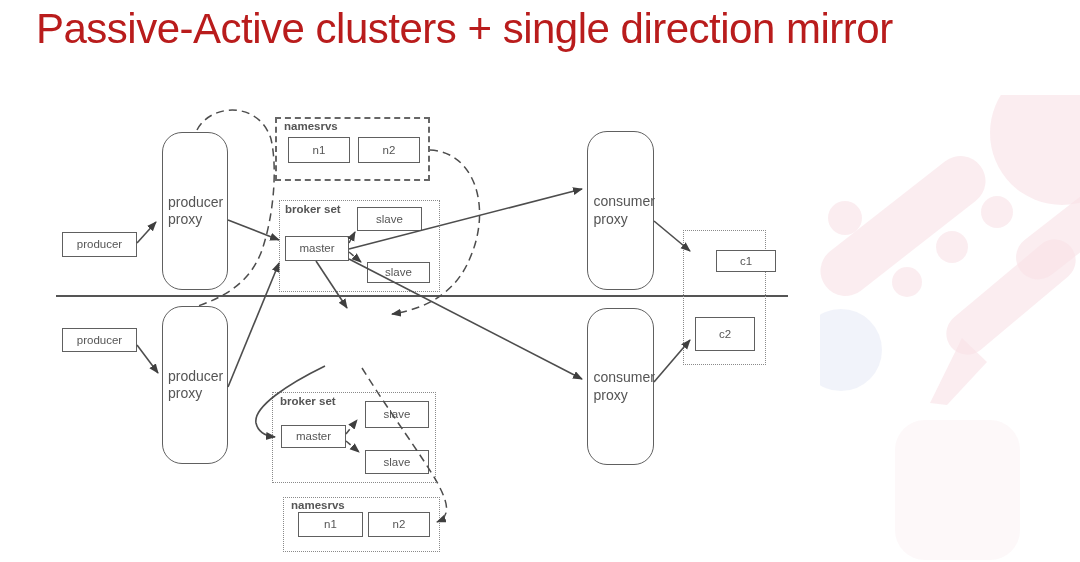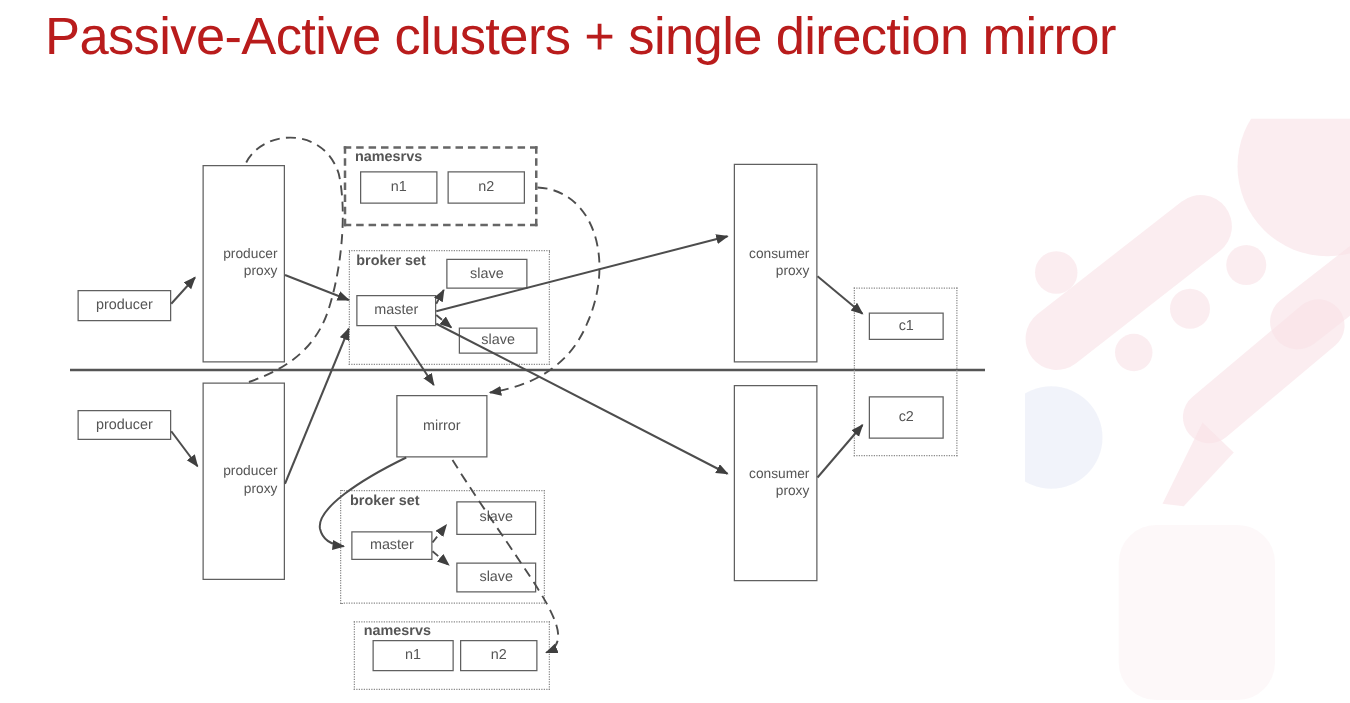--- a/index.html
+++ b/index.html
@@ -2,23 +2,23 @@
 <html><head>
 <meta charset="utf-8">
 <style>
   html,body{margin:0;padding:0;background:#ffffff;}
   .canvas{position:relative;width:1080px;height:562px;background:#ffffff;overflow:hidden;
           font-family:"Liberation Sans",sans-serif;}
   .title{position:absolute;left:36px;top:6px;width:1030px;font-size:42px;line-height:1.1;
          color:#b91c1c;letter-spacing:-0.5px;white-space:nowrap;}
   
   .box{position:absolute;border:1.4px solid #606060;background:#ffffff;color:#555;
-       display:flex;align-items:center;justify-content:center;text-align:right;
+       display:flex;align-items:center;justify-content:center;text-align:left;
        font-size:11.5px;line-height:1.25;box-sizing:border-box;}
-  .proxy{font-size:11px;}
+  .proxy{font-size:14px;border-radius:20px;}
   .proxy .lbl{width:54px;}
   .group{position:absolute;box-sizing:border-box;background:transparent;}
   .group.dashed{border:2px dashed #666;}
   .group.dotted{border:1.6px dotted #8a8a8a;}
   .group-label{position:absolute;font-size:11.5px;color:#555;background:transparent;font-weight:bold;}
   .svglayer{position:absolute;left:0;top:0;width:1080px;height:562px;pointer-events:none;}
   .divider{position:absolute;left:56px;top:295px;width:732px;height:0;border-top:2px solid #555;}
   .watermark{position:absolute;left:820px;top:95px;width:260px;height:467px;}
 </style>
 </head>
@@ -61,30 +61,29 @@
   <div class="group-label" style="left:285px;top:203px;">broker set</div>
   <div class="box" style="left:285px;top:236px;width:64px;height:25px;">master</div>
   <div class="box" style="left:357px;top:207px;width:65px;height:24px;">slave</div>
   <div class="box" style="left:367px;top:262px;width:63px;height:21px;">slave</div>
 
   <div class="box proxy" style="left:587px;top:131px;width:67px;height:159px;">
     <span class="lbl">consumer proxy</span>
   </div>
 
   <div class="group dotted" style="left:683px;top:230px;width:83px;height:135px;"></div>
-  <div class="box" style="left:695px;top:250px;width:60px;height:22px;">c1</div>
+  <div class="box" style="left:716px;top:250px;width:60px;height:22px;">c1</div>
   <div class="box" style="left:695px;top:317px;width:60px;height:34px;">c2</div>
 
   <div class="box" style="left:62px;top:328px;width:75px;height:24px;">producer</div>
 
   <div class="box proxy" style="left:162px;top:306px;width:66px;height:158px;">
     <span class="lbl">producer proxy</span>
   </div>
 
-  <div class="box" style="left:317px;top:316px;width:73px;height:50px;">mirror</div>
 
   <div class="group dotted" style="left:272px;top:392px;width:164px;height:91px;"></div>
   <div class="group-label" style="left:280px;top:395px;">broker set</div>
   <div class="box" style="left:281px;top:425px;width:65px;height:23px;">master</div>
   <div class="box" style="left:365px;top:401px;width:64px;height:27px;">slave</div>
   <div class="box" style="left:365px;top:450px;width:64px;height:24px;">slave</div>
 
   <div class="group dotted" style="left:283px;top:497px;width:157px;height:55px;"></div>
   <div class="group-label" style="left:291px;top:499px;">namesrvs</div>
   <div class="box" style="left:298px;top:512px;width:65px;height:25px;">n1</div>

